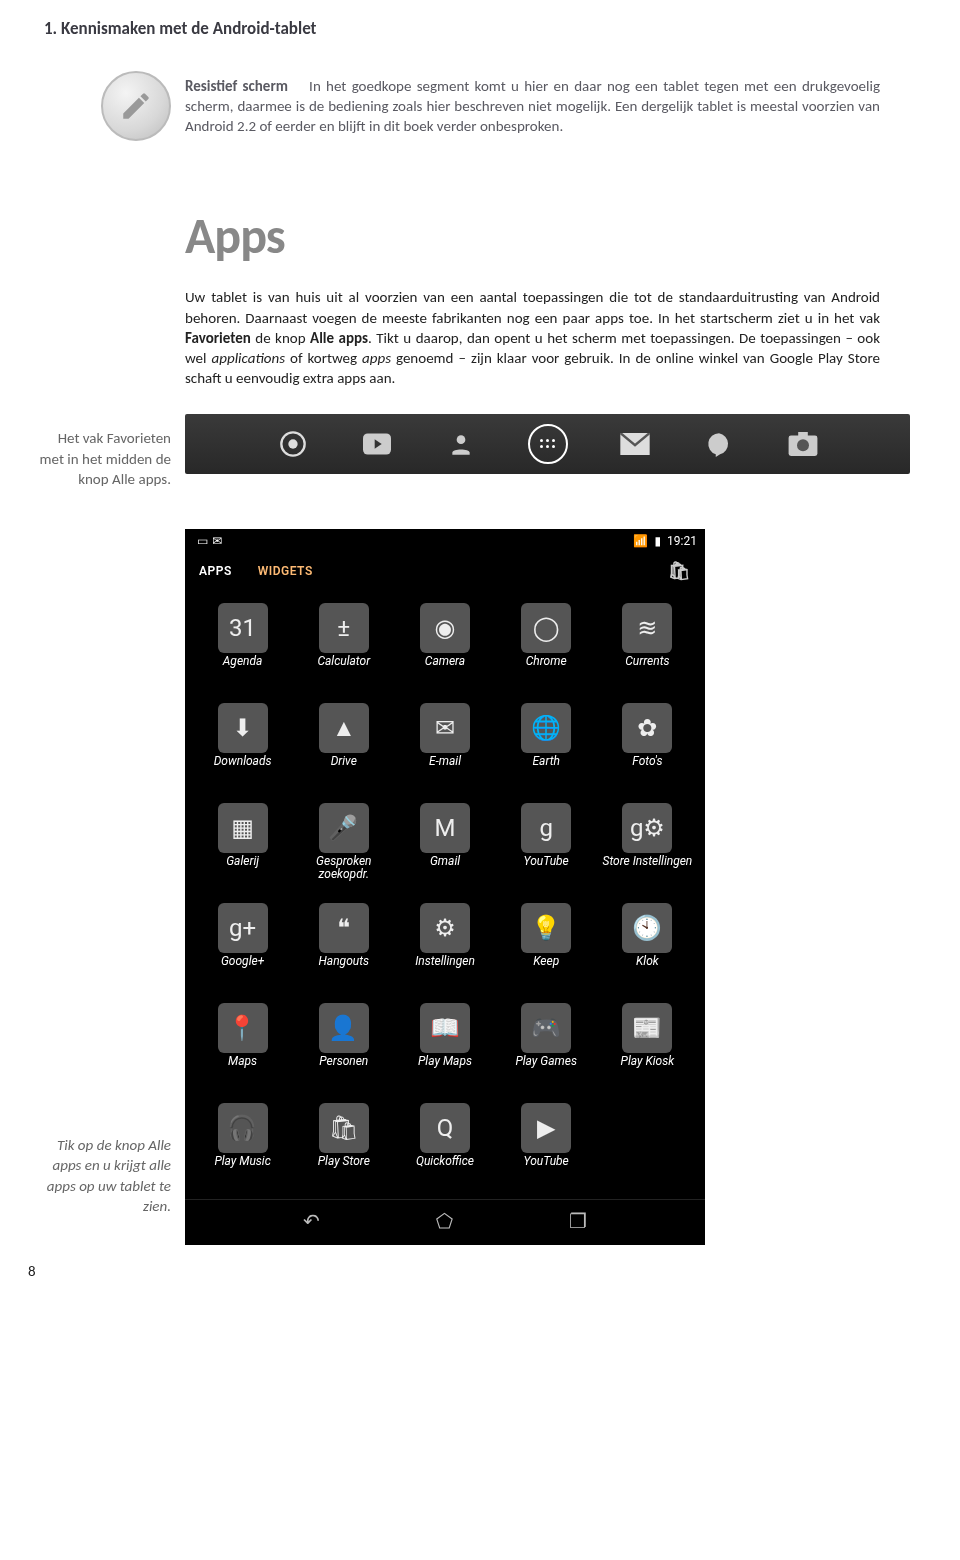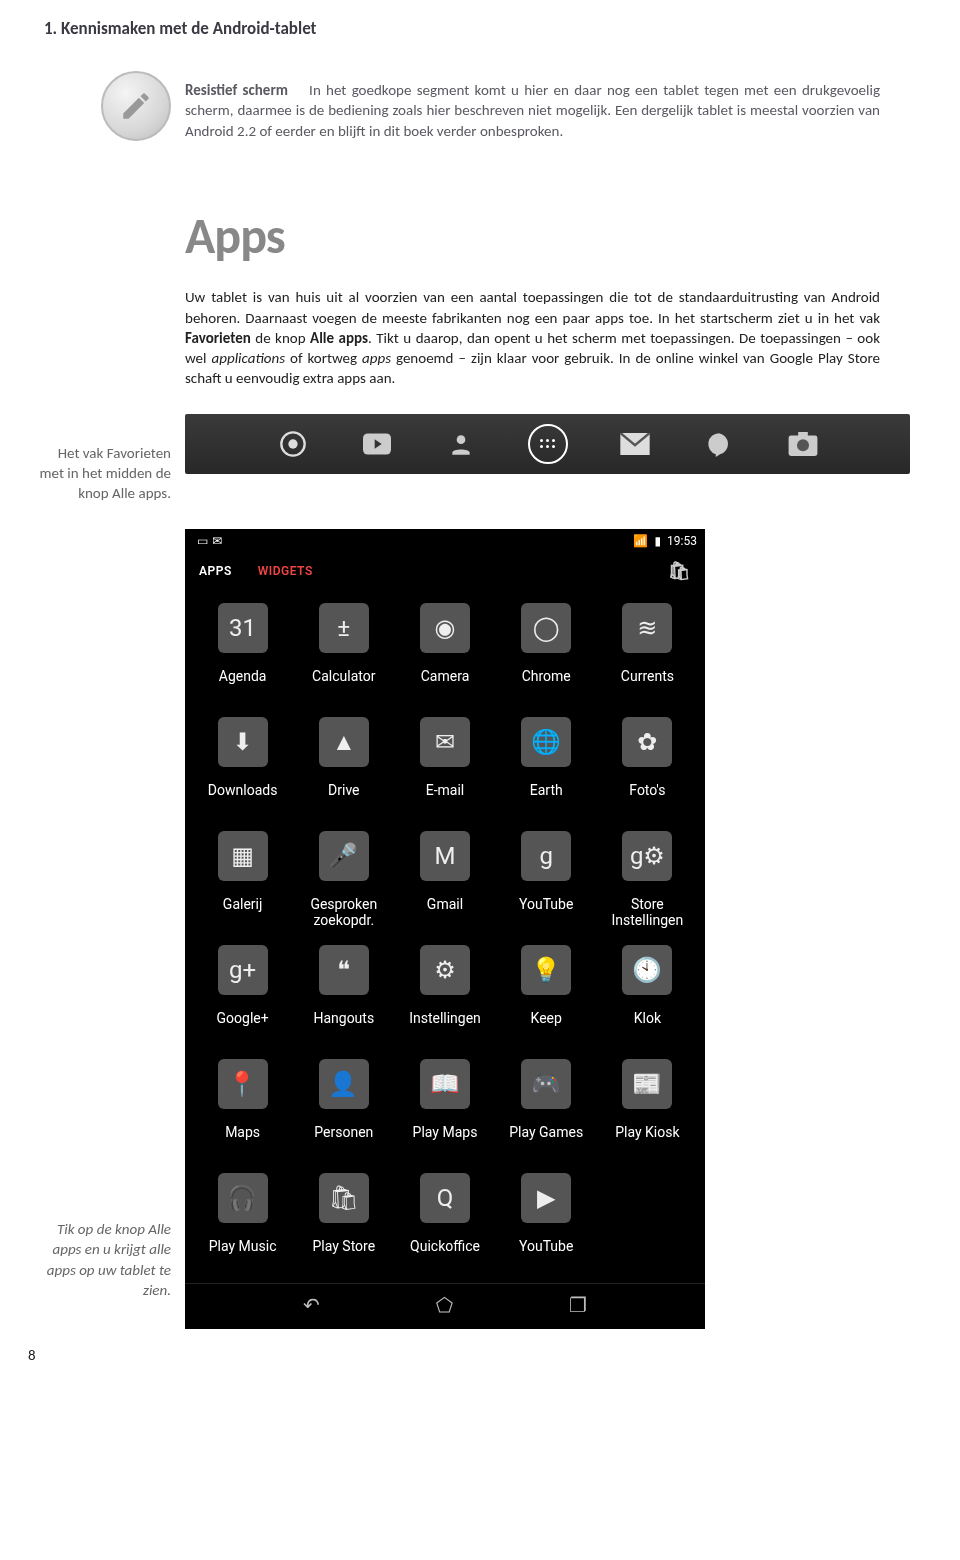--- a/index.html
+++ b/index.html
@@ -13,21 +13,21 @@
     padding-bottom: 30px;
   }
   .header {
     font-weight: 600;
     font-size: 17px;
     padding: 18px 0 30px 44px;
     color: #3a3a42;
   }
   .row {
     display: flex;
-    align-items: flex-end;
+    align-items: center;
     margin-bottom: 25px;
   }
   .leftcol {
     width: 185px;
     flex-shrink: 0;
     padding: 0 14px 0 31px;
     text-align: right;
     color: #666;
     font-size: 15px;
   }
@@ -113,50 +113,51 @@
   .tabs {
     display: flex;
     align-items: center;
     padding: 6px 14px 12px 14px;
     gap: 26px;
     font-size: 12px;
     letter-spacing: 0.5px;
     font-weight: 600;
   }
   .tabs .tab { color: #fff; }
-  .tabs .tab.dim { color: #ef4444; }
+  .tabs .tab.dim { color: #fdba74; }
   .tabs .shop { margin-left: auto; color: #ccc; font-size: 18px; }
   .appgrid {
     display: grid;
     grid-template-columns: repeat(5, 1fr);
     gap: 26px 6px;
     padding: 8px 10px 22px 10px;
   }
   .app {
     display: flex;
     flex-direction: column;
     align-items: center;
-    gap: 16px;
+    gap: 2px;
   }
   .app-icon {
     width: 50px; height: 50px;
     background: #555;
     border-radius: 6px;
     display: flex;
     align-items: center;
     justify-content: center;
     font-size: 24px;
     color: #eee;
   }
   .app-label {
-    font-size: 14px;
+    font-size: 12px;
     color: #fff;
     text-align: center;
     line-height: 1.1;
     height: 22px;
+    font-style: italic;
   }
   .navbar {
     display: flex;
     justify-content: space-around;
     align-items: center;
     padding: 8px 60px 4px;
     border-top: 1px solid #222;
   }
   .navbar .nav {
     color: #bbb;
@@ -254,21 +255,21 @@
 </div>
 
 <div class="phone">
   <div class="statusbar">
     <div class="left">
       <span>▭</span>
       <span>✉</span>
     </div>
     <span>📶</span>
     <span>▮</span>
-    <span>19:53</span>
+    <span>19:21</span>
   </div>
   <div class="tabs">
     <span class="tab">APPS</span>
     <span class="tab dim">WIDGETS</span>
     <span class="shop">🛍</span>
   </div>
   <div class="appgrid" id="appgrid">
       <div class="app">
         <div class="app-icon">31</div>
         <div class="app-label">Agenda</div>

